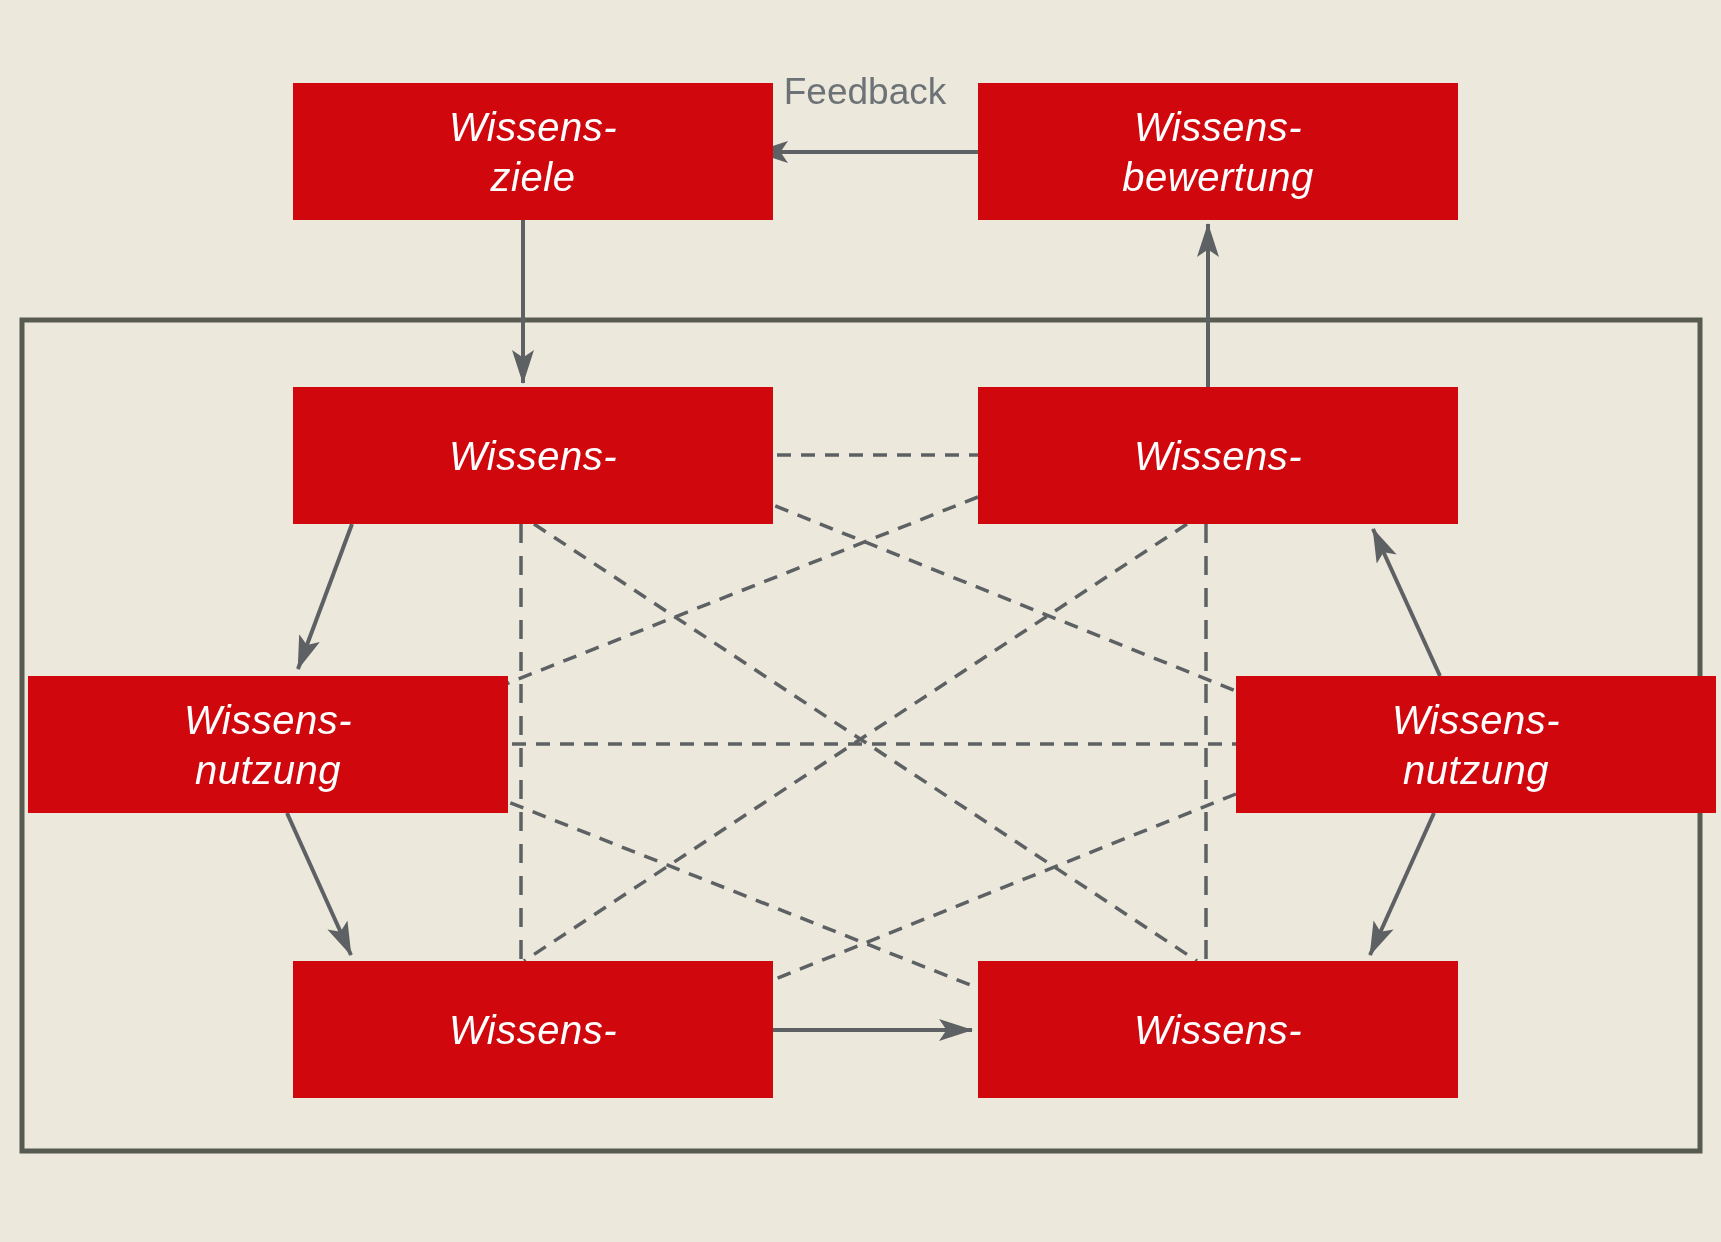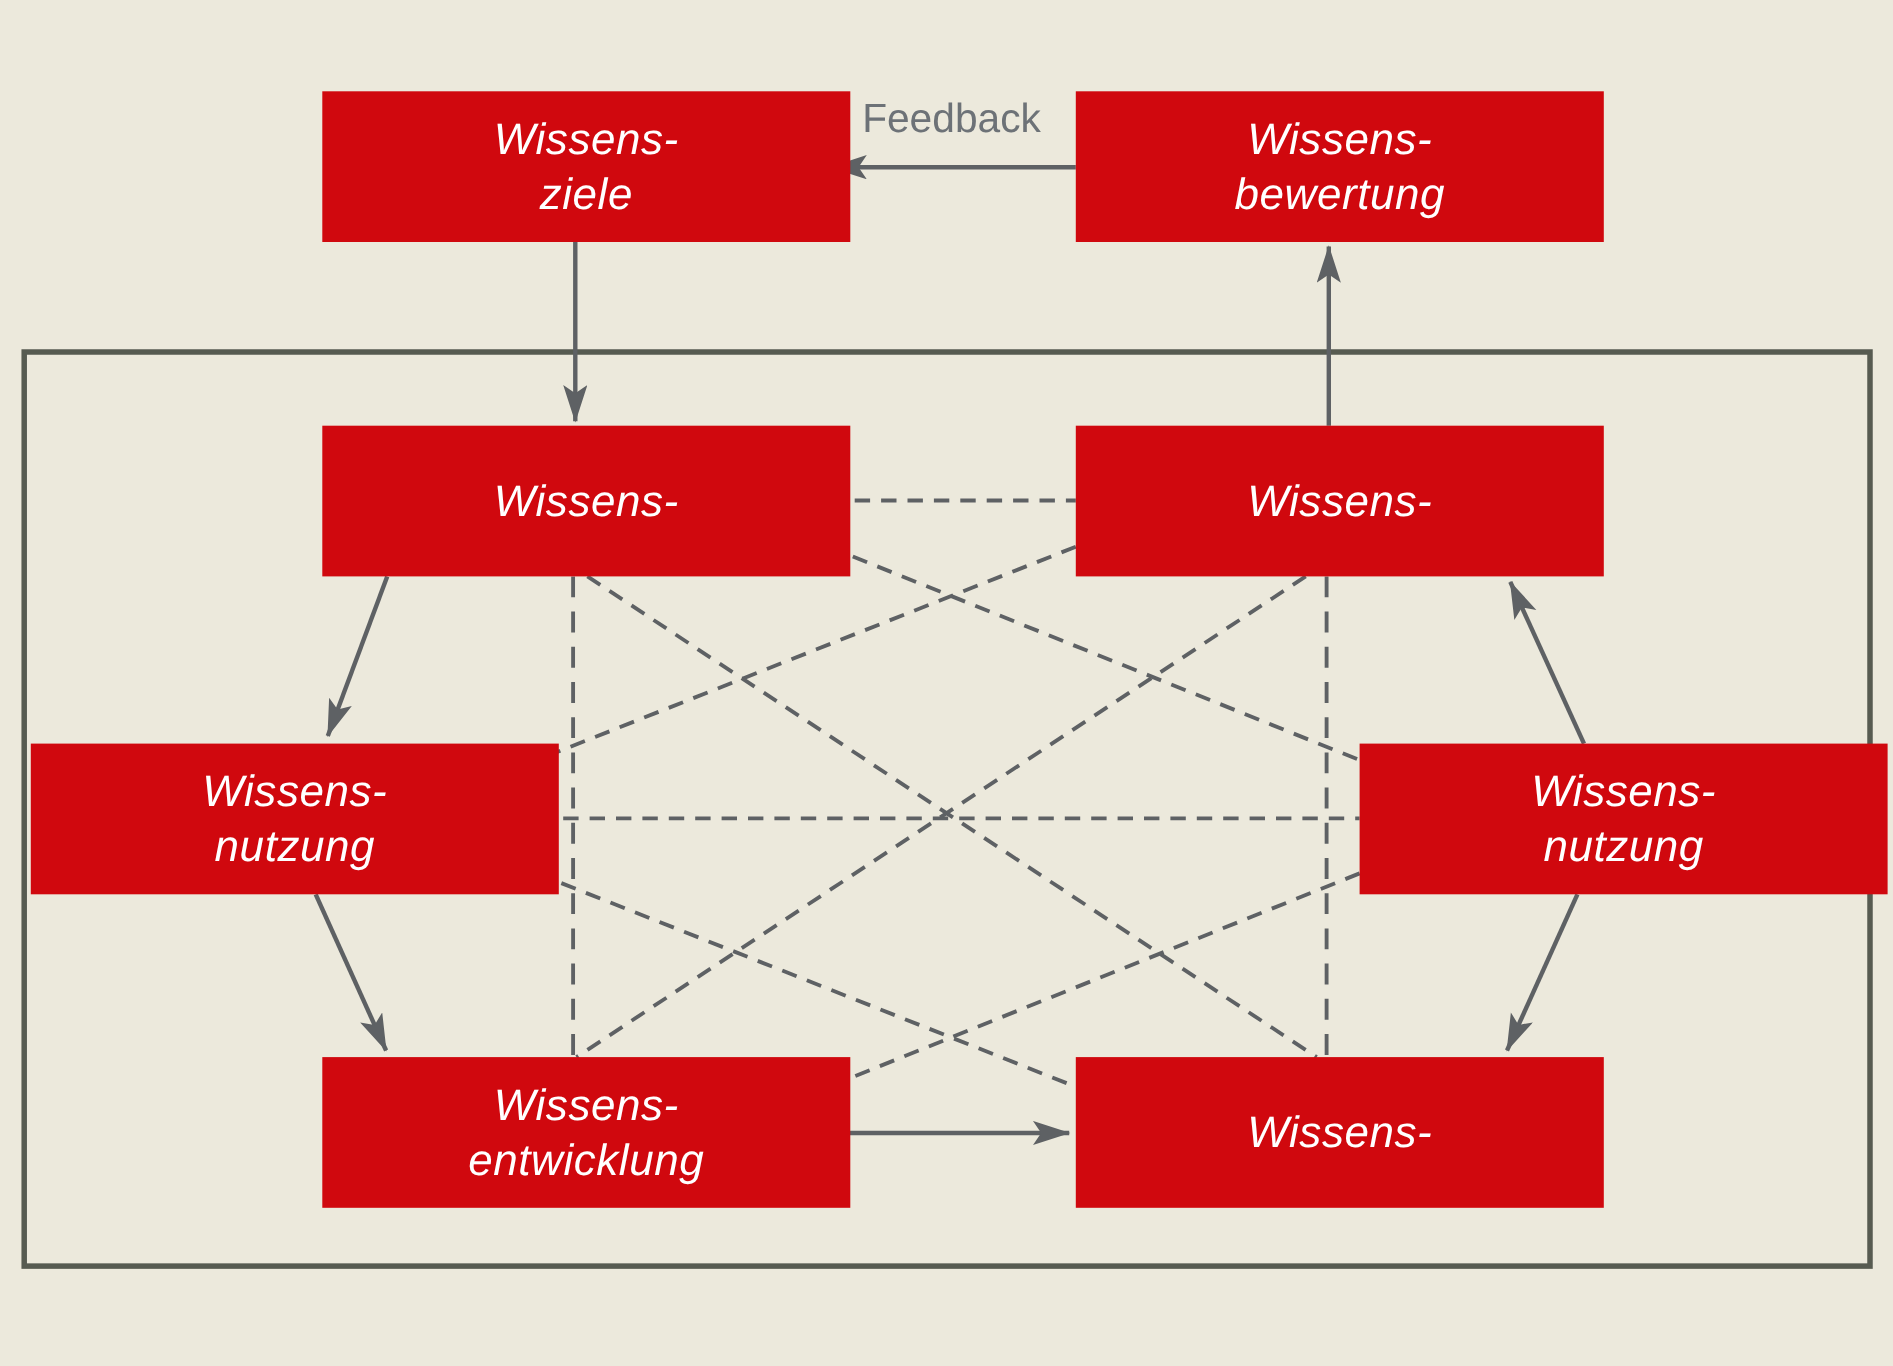--- a/index.html
+++ b/index.html
@@ -24,21 +24,21 @@
   .head{fill:var(--line);stroke:none;}
   .node{
     position:absolute;width:480px;height:137px;
     background:var(--node_fill);color:var(--node_text);
     display:flex;flex-direction:column;align-items:center;justify-content:center;
     font-size:40px;line-height:50px;font-weight:300;letter-spacing:.5px;
     text-align:center;
     font-style:italic;
   }
   .feedback{
-    position:absolute;left:740px;top:88px;width:250px;
+    position:absolute;left:740px;top:72px;width:250px;
     text-align:center;font-size:37px;line-height:40px;
     color:var(--feedback_text);font-weight:300;
   }
 </style>
 </head>
 <body>
 
 <div class="stage">
 
   <svg class="lines-layer" viewBox="0 0 1721 1242" xmlns="http://www.w3.org/2000/svg">
@@ -90,19 +90,18 @@
   <div class="node" style="left:28px;top:676px">
     <span>Wissens-</span>
     <span>nutzung</span>
   </div>
   <div class="node" style="left:1236px;top:676px">
     <span>Wissens-</span>
     <span>nutzung</span>
   </div>
   <div class="node" style="left:293px;top:961px">
     <span>Wissens-</span>
-    <span>entwicklung</span>
   </div>
   <div class="node" style="left:978px;top:961px">
     <span>Wissens-</span>
   </div>
 
 </div>
 
 </body></html>

